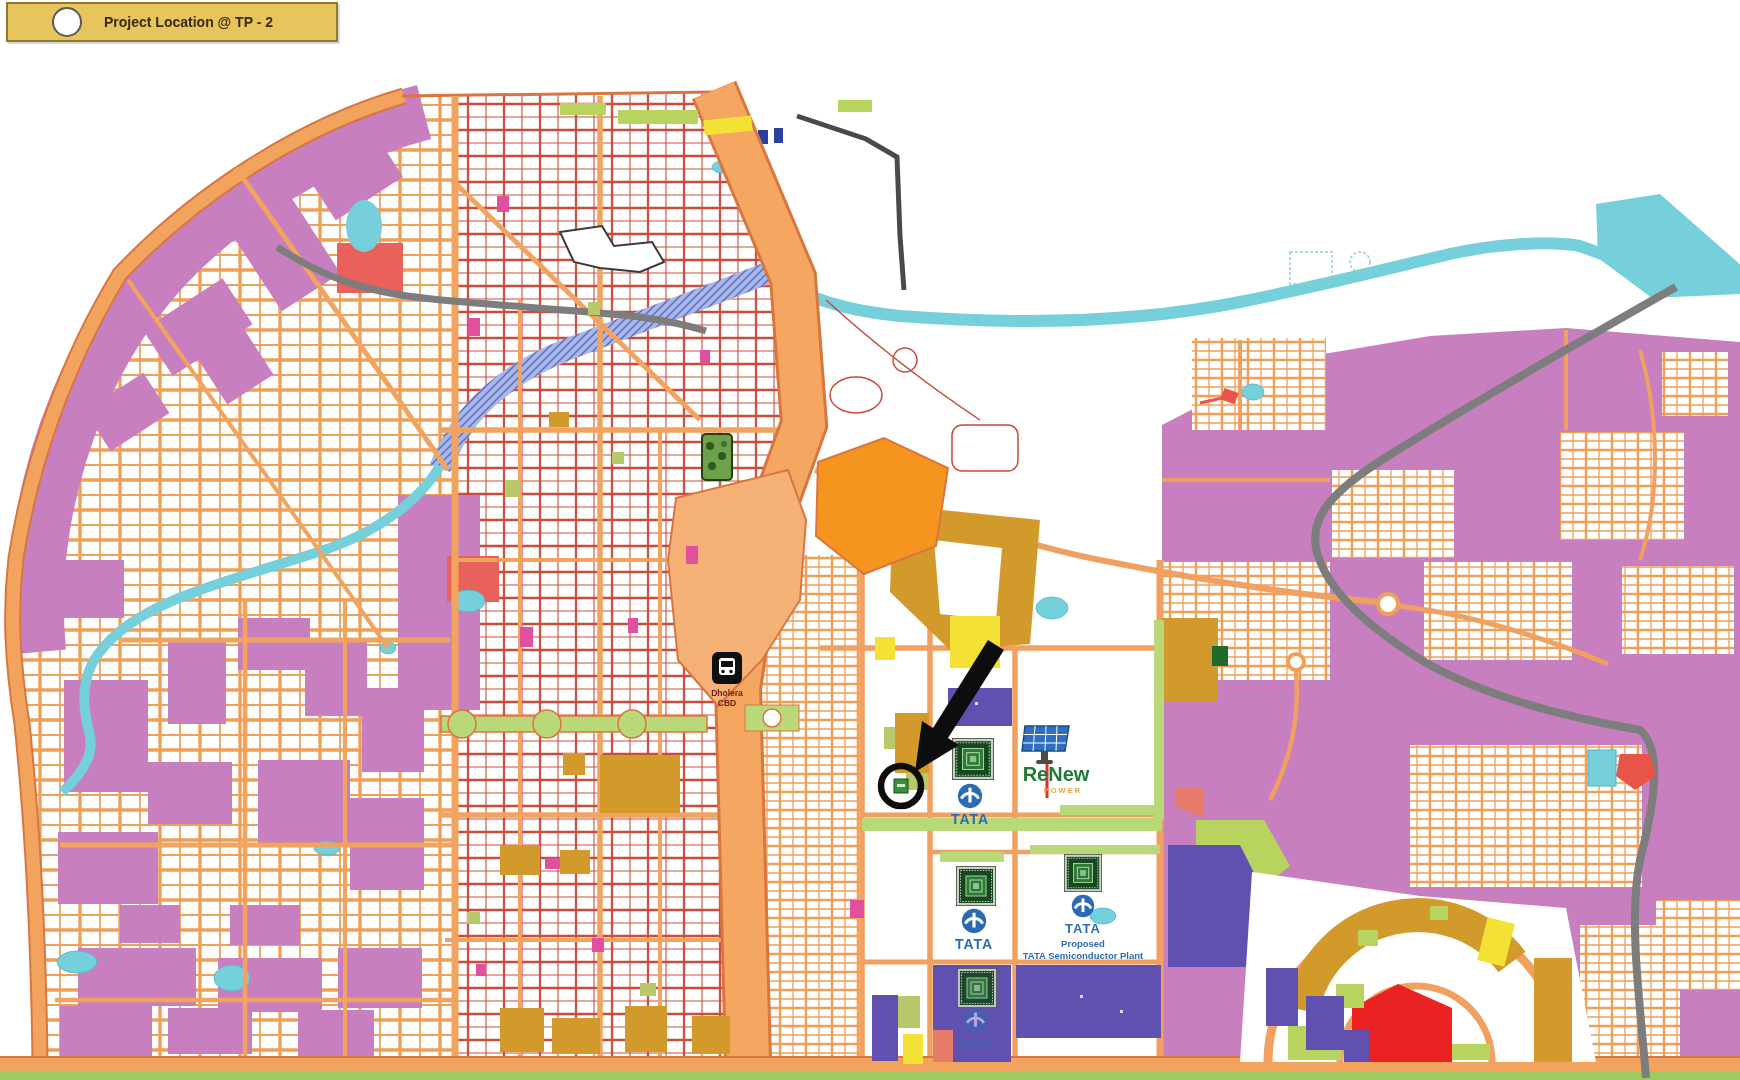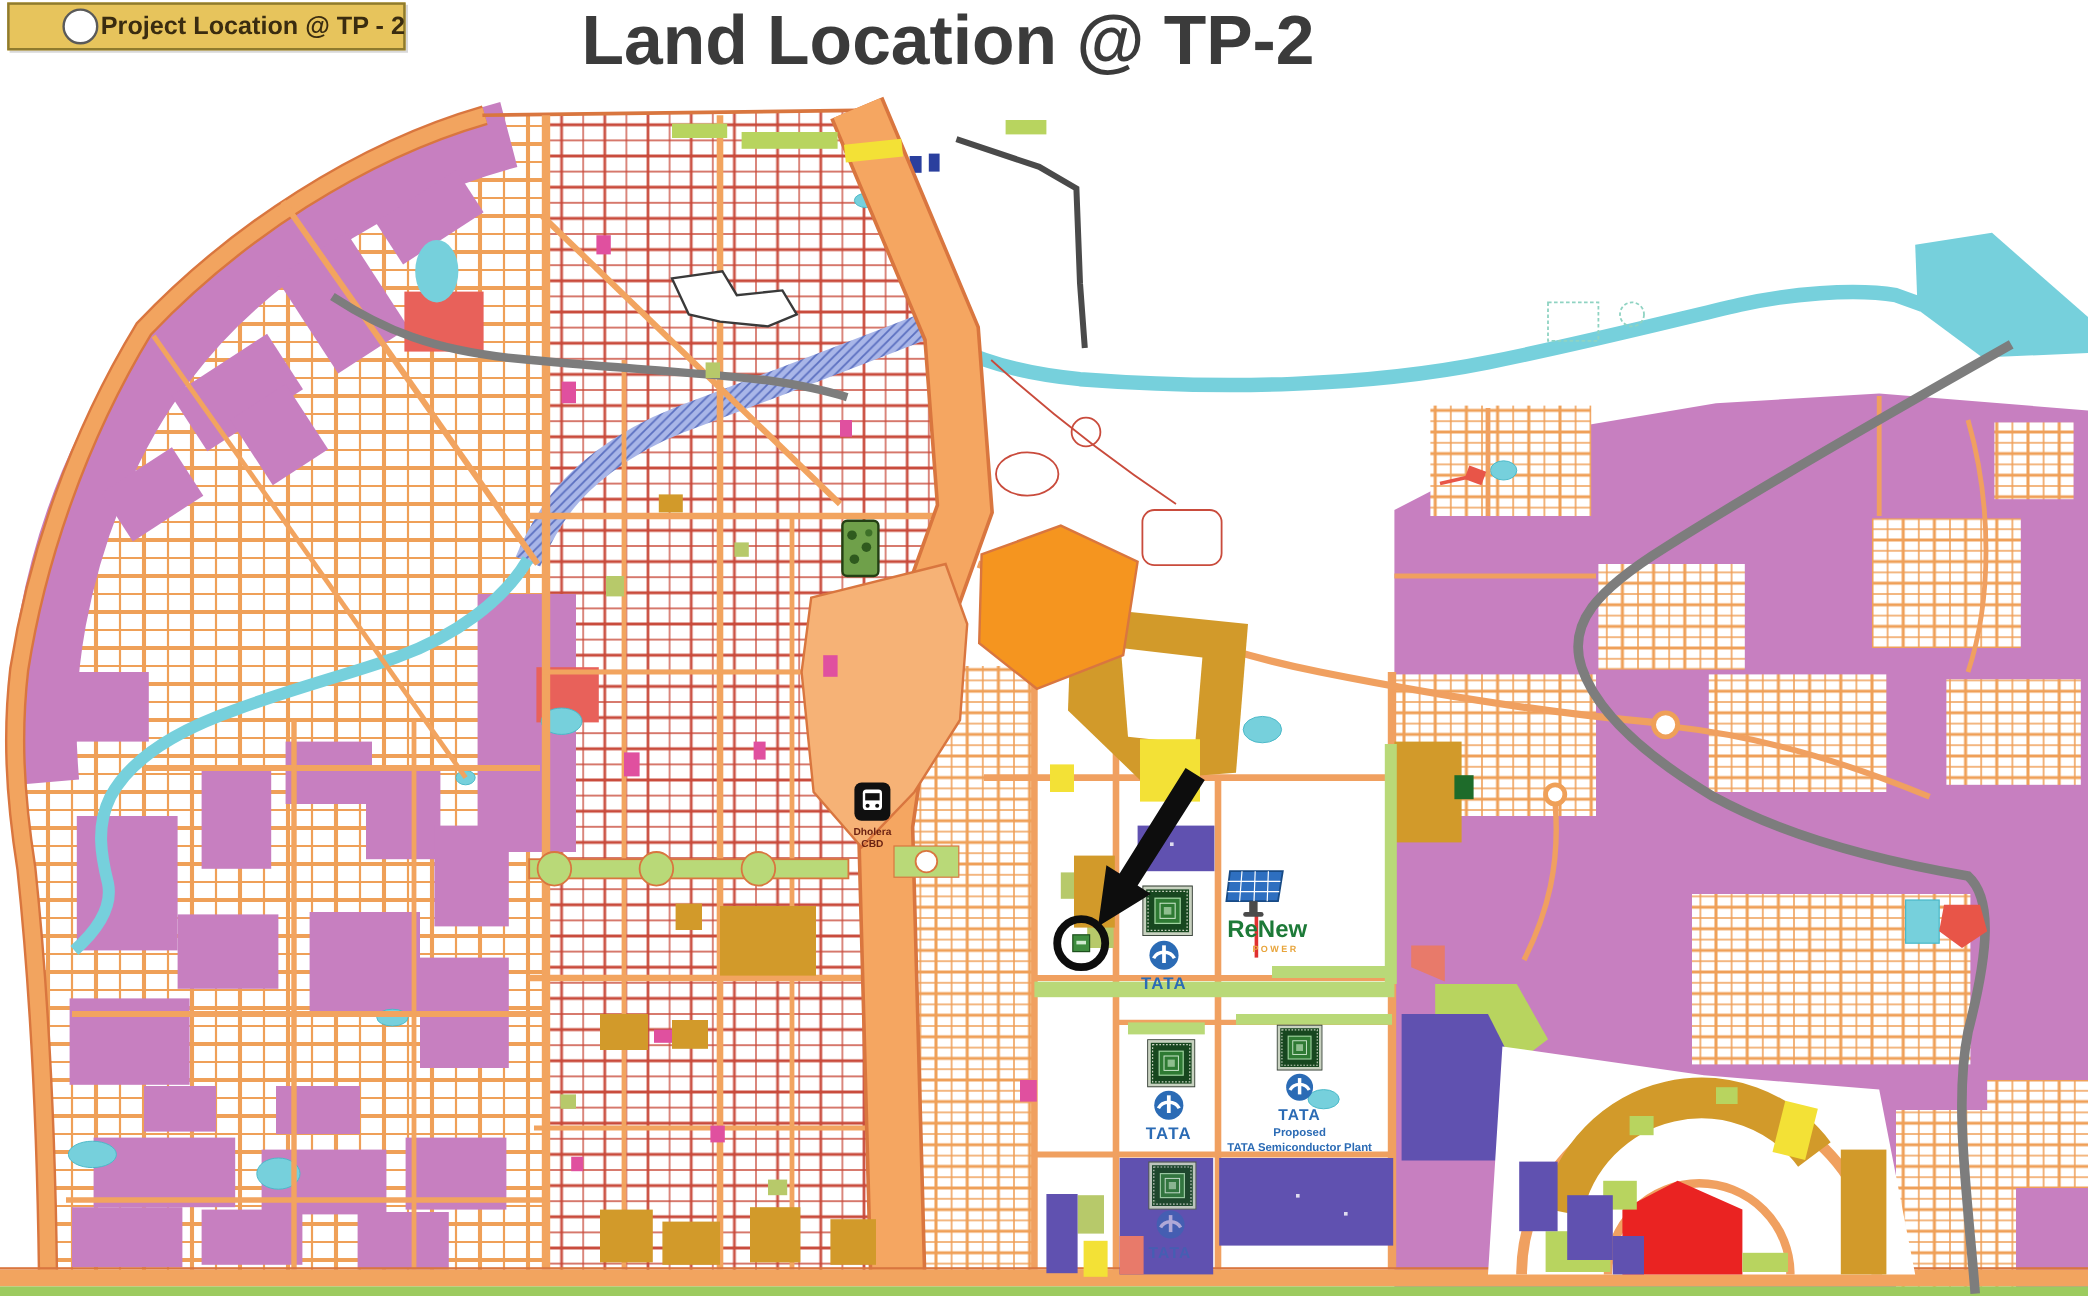--- a/index.html
+++ b/index.html
@@ -6,21 +6,21 @@
   .stage{position:relative;width:1740px;height:1080px;background:#ffffff;overflow:hidden;
          font-family:"Liberation Sans",sans-serif;}
   .map-svg{position:absolute;left:0;top:0;z-index:0;}
   .slide-title{position:absolute;top:0px;left:420px;width:740px;text-align:center;
                font-size:58px;font-weight:bold;color:#3B3B3B;letter-spacing:0px;z-index:2;}
   .legend{position:absolute;top:2px;left:6px;width:332px;height:40px;background:#E7C45C;
           border:2px solid #8F7B2E;box-shadow:2px 2px 0 rgba(0,0,0,.15);
           display:flex;align-items:center;z-index:2;box-sizing:border-box;}
   .legend-circle{width:26px;height:26px;border-radius:50%;background:#ffffff;
                  border:2px solid #5a5a5a;margin-left:44px;flex:none;}
-  .legend-text{margin-left:2px;font-size:21px;font-weight:bold;color:#3A2C10;white-space:nowrap;}
+  .legend-text{margin-left:22px;font-size:14px;font-weight:bold;color:#3A2C10;white-space:nowrap;}
   svg text{font-family:"Liberation Sans",sans-serif;}
 </style>
 </head>
 <body>
 
 <div class="stage">
 
 <svg class="map-svg" width="1740" height="1080" viewBox="0 0 1740 1080" xmlns="http://www.w3.org/2000/svg">
   <defs>
     <pattern id="pOrg" width="40" height="30" patternUnits="userSpaceOnUse">
@@ -377,20 +377,19 @@
 
     <polygon points="988,640 1004,650 948,738 959,745 915,772 922,721 933,728" fill="#0D0D0D"></polygon>
     <g>
       <rect x="894" y="779" width="14" height="14" fill="#3E8C3E" stroke="#1D501D" stroke-width="1"></rect>
       <rect x="897" y="784" width="8" height="3" fill="#CFEACF"></rect>
       <circle cx="901" cy="786" r="20" fill="none" stroke="#0D0D0D" stroke-width="6.5"></circle>
     </g>
   </g>
 </svg>
 
-<div class="slide-title">Land Location @ TP-2</div>
 
 <div class="legend">
   <span class="legend-circle"></span>
   <span class="legend-text">Project Location @ TP - 2</span>
 </div>
 
 </div>
 
 </body></html>

